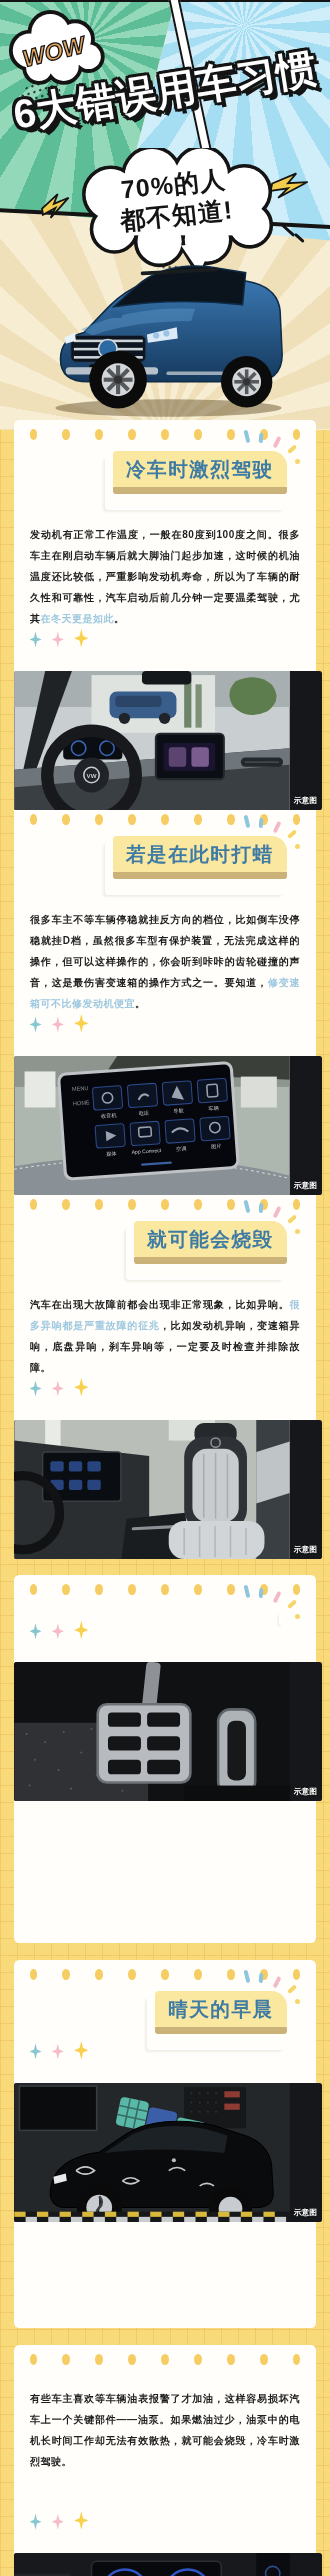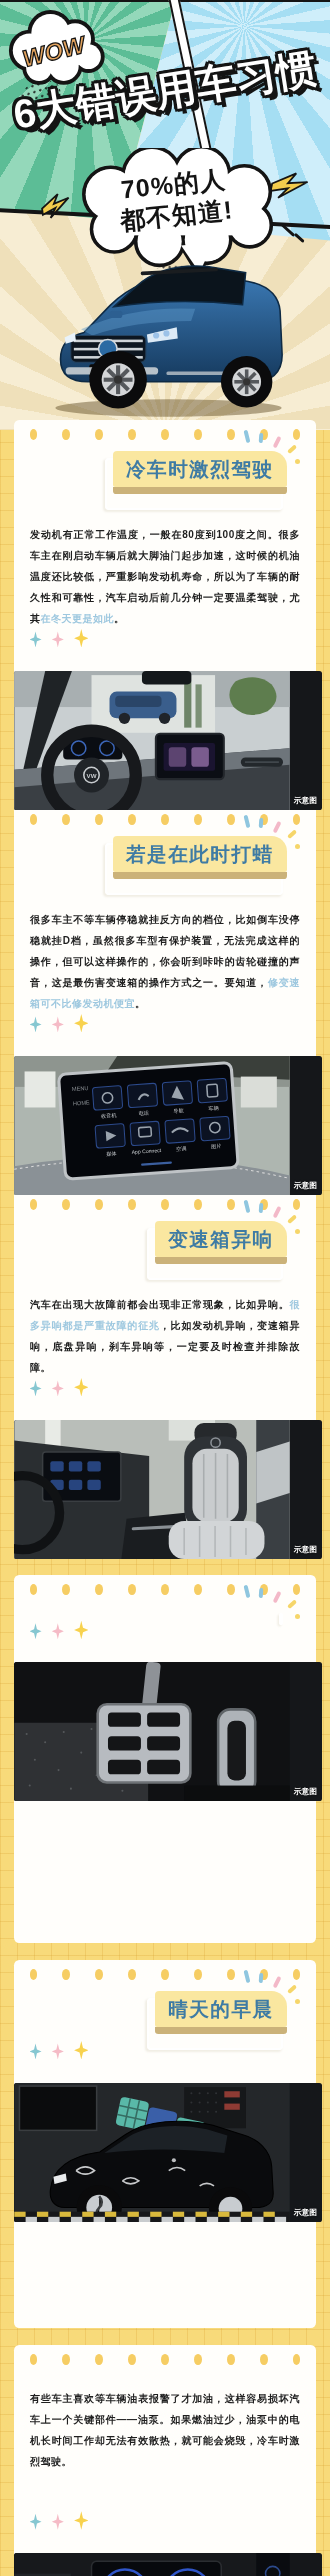--- a/index.html
+++ b/index.html
@@ -354,21 +354,21 @@
           <span></span>
           <span></span>
           <span></span>
           <span></span>
           <span></span>
           <span></span>
       </div>
       <div class="badge-wrap">
         <div class="badge-frame"></div>
         <div class="badge">
-            <h2>变速箱异响</h2>
+            <h2>就可能会烧毁</h2>
           </div>
         <div class="badge-strip"></div>
         <span class="spark sp-b1"></span>
         <span class="spark sp-b2"></span>
         <span class="spark sp-p1"></span>
         <span class="spark sp-y1"></span>
         <span class="spark sp-y2"></span>
       </div>
       <p class="para"><span>汽车在出现大故障前都会出现非正常现象，比如异响。</span><span class="hl">很多异响都是严重故障的征兆</span><span>，比如发动机异响，变速箱异响，底盘异响，刹车异响等，一定要及时检查并排除故障。</span></p>
       <div class="sparkles">

